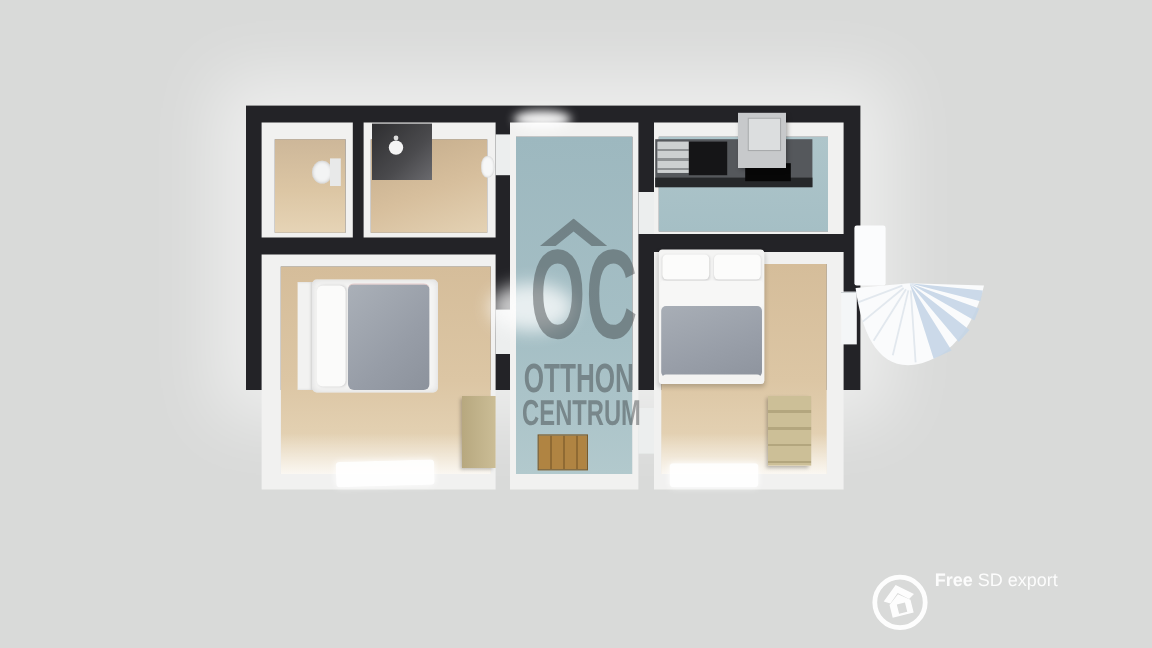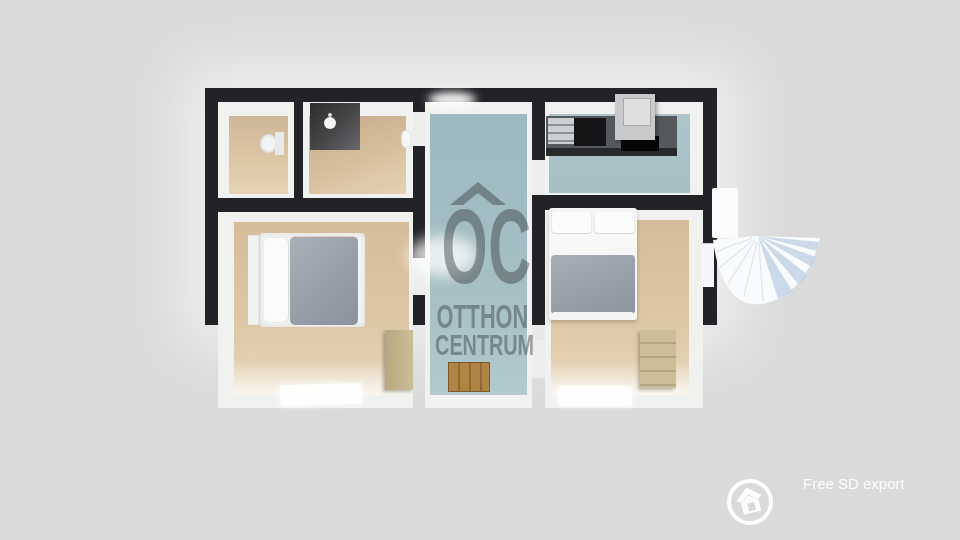--- a/index.html
+++ b/index.html
@@ -84,21 +84,21 @@
       letter-spacing:1px;transform:scaleX(.56);transform-origin:50% 0;}
   .wm-l1{position:absolute;left:0;top:121px;width:100%;font-size:34px;line-height:30px;font-weight:700;
       transform:scaleX(.64);transform-origin:50% 0;}
   .wm-l2{position:absolute;left:0;top:151px;width:100%;font-size:30px;line-height:28px;font-weight:700;
       transform:scaleX(.66);transform-origin:50% 0;}
   
   .stairs{left:700px;top:180px;width:170px;height:140px;}
   
   .brandmark{left:725px;top:477px;width:50px;height:50px;}
   .free-line{left:779px;top:475px;font-size:15px;color:rgba(255,255,255,.92);white-space:nowrap;}
-  .free-line .b{font-weight:400;margin-left:24px;}
+  .free-line .b{font-weight:700;}
   .brand-name{left:777px;top:487px;font-size:28px;font-weight:700;letter-spacing:-.6px;color:rgba(255,255,255,.95);}
 </style>
 </head>
 <body>
 
 <div class="abs" style="left:0;top:0;width:960px;height:540px;">
 
   <div class="fp">
 
     <div class="room room-toilet"></div>

